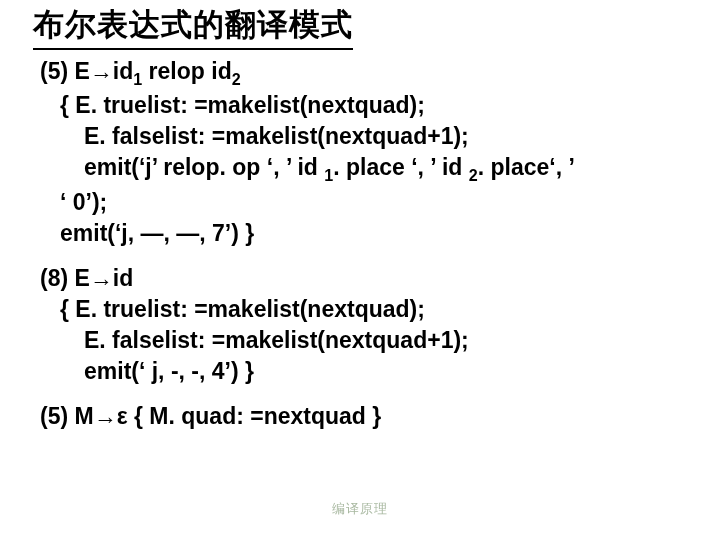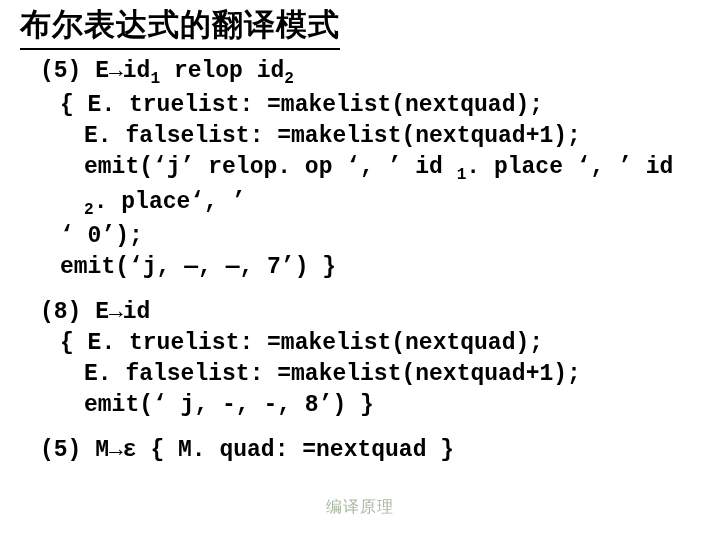--- a/index.html
+++ b/index.html
@@ -14,45 +14,44 @@
   .slide {
     box-sizing: border-box;
     padding: 4px 20px 10px 20px;
     width: 720px;
     height: 540px;
     position: relative;
   }
   .title {
     font-size: 31px;
     font-weight: bold;
-    margin: 0 0 6px 0;
+    margin: 0 0 6px 13px;
     border-bottom: 2px solid #000;
     display: inline-block;
     padding-bottom: 2px;
     letter-spacing: 1px;
   }
   .body {
     font-size: 23px;
     font-weight: bold;
     line-height: 1.35;
     padding-left: 20px;
-    font-family: Liberation Mono, monospace;
   }
   .item {
     margin-bottom: 14px;
   }
   .indent1 { padding-left: 20px; }
   .indent2 { padding-left: 44px; }
   .sub { font-size: 0.7em; vertical-align: sub; }
   .footer-label {
     position: absolute;
     left: 50%;
     bottom: 22px;
     transform: translateX(-50%);
-    font-size: 16px;
+    font-size: 13px;
     color: #a8b8a0;
     font-weight: normal;
     letter-spacing: 1px;
   }
 </style>
 </head>
 <body>
 
 <div class="slide">
 
@@ -66,21 +65,21 @@
       <div class="indent2">E. falselist: =makelist(nextquad+1);</div>
       <div class="indent2">emit(‘j’ relop. op ‘, ’ id <span class="sub">1</span>. place ‘, ’ id <span class="sub">2</span>. place‘, ’</div>
       <div class="indent1">‘ 0’);</div>
       <div class="indent1">emit(‘j, —, —, 7’) }</div>
     </div>
 
     <div class="item">
       <div>(8) E→id</div>
       <div class="indent1">{ E. truelist: =makelist(nextquad);</div>
       <div class="indent2">E. falselist: =makelist(nextquad+1);</div>
-      <div class="indent2">emit(‘ j, -, -, 8’) }</div>
+      <div class="indent2">emit(‘ j, -, -, 4’) }</div>
     </div>
 
     <div class="item">
       <div>(5) M→ε  { M. quad: =nextquad }</div>
     </div>
 
   </div>
 
   <div class="footer-label">编译原理</div>
 

